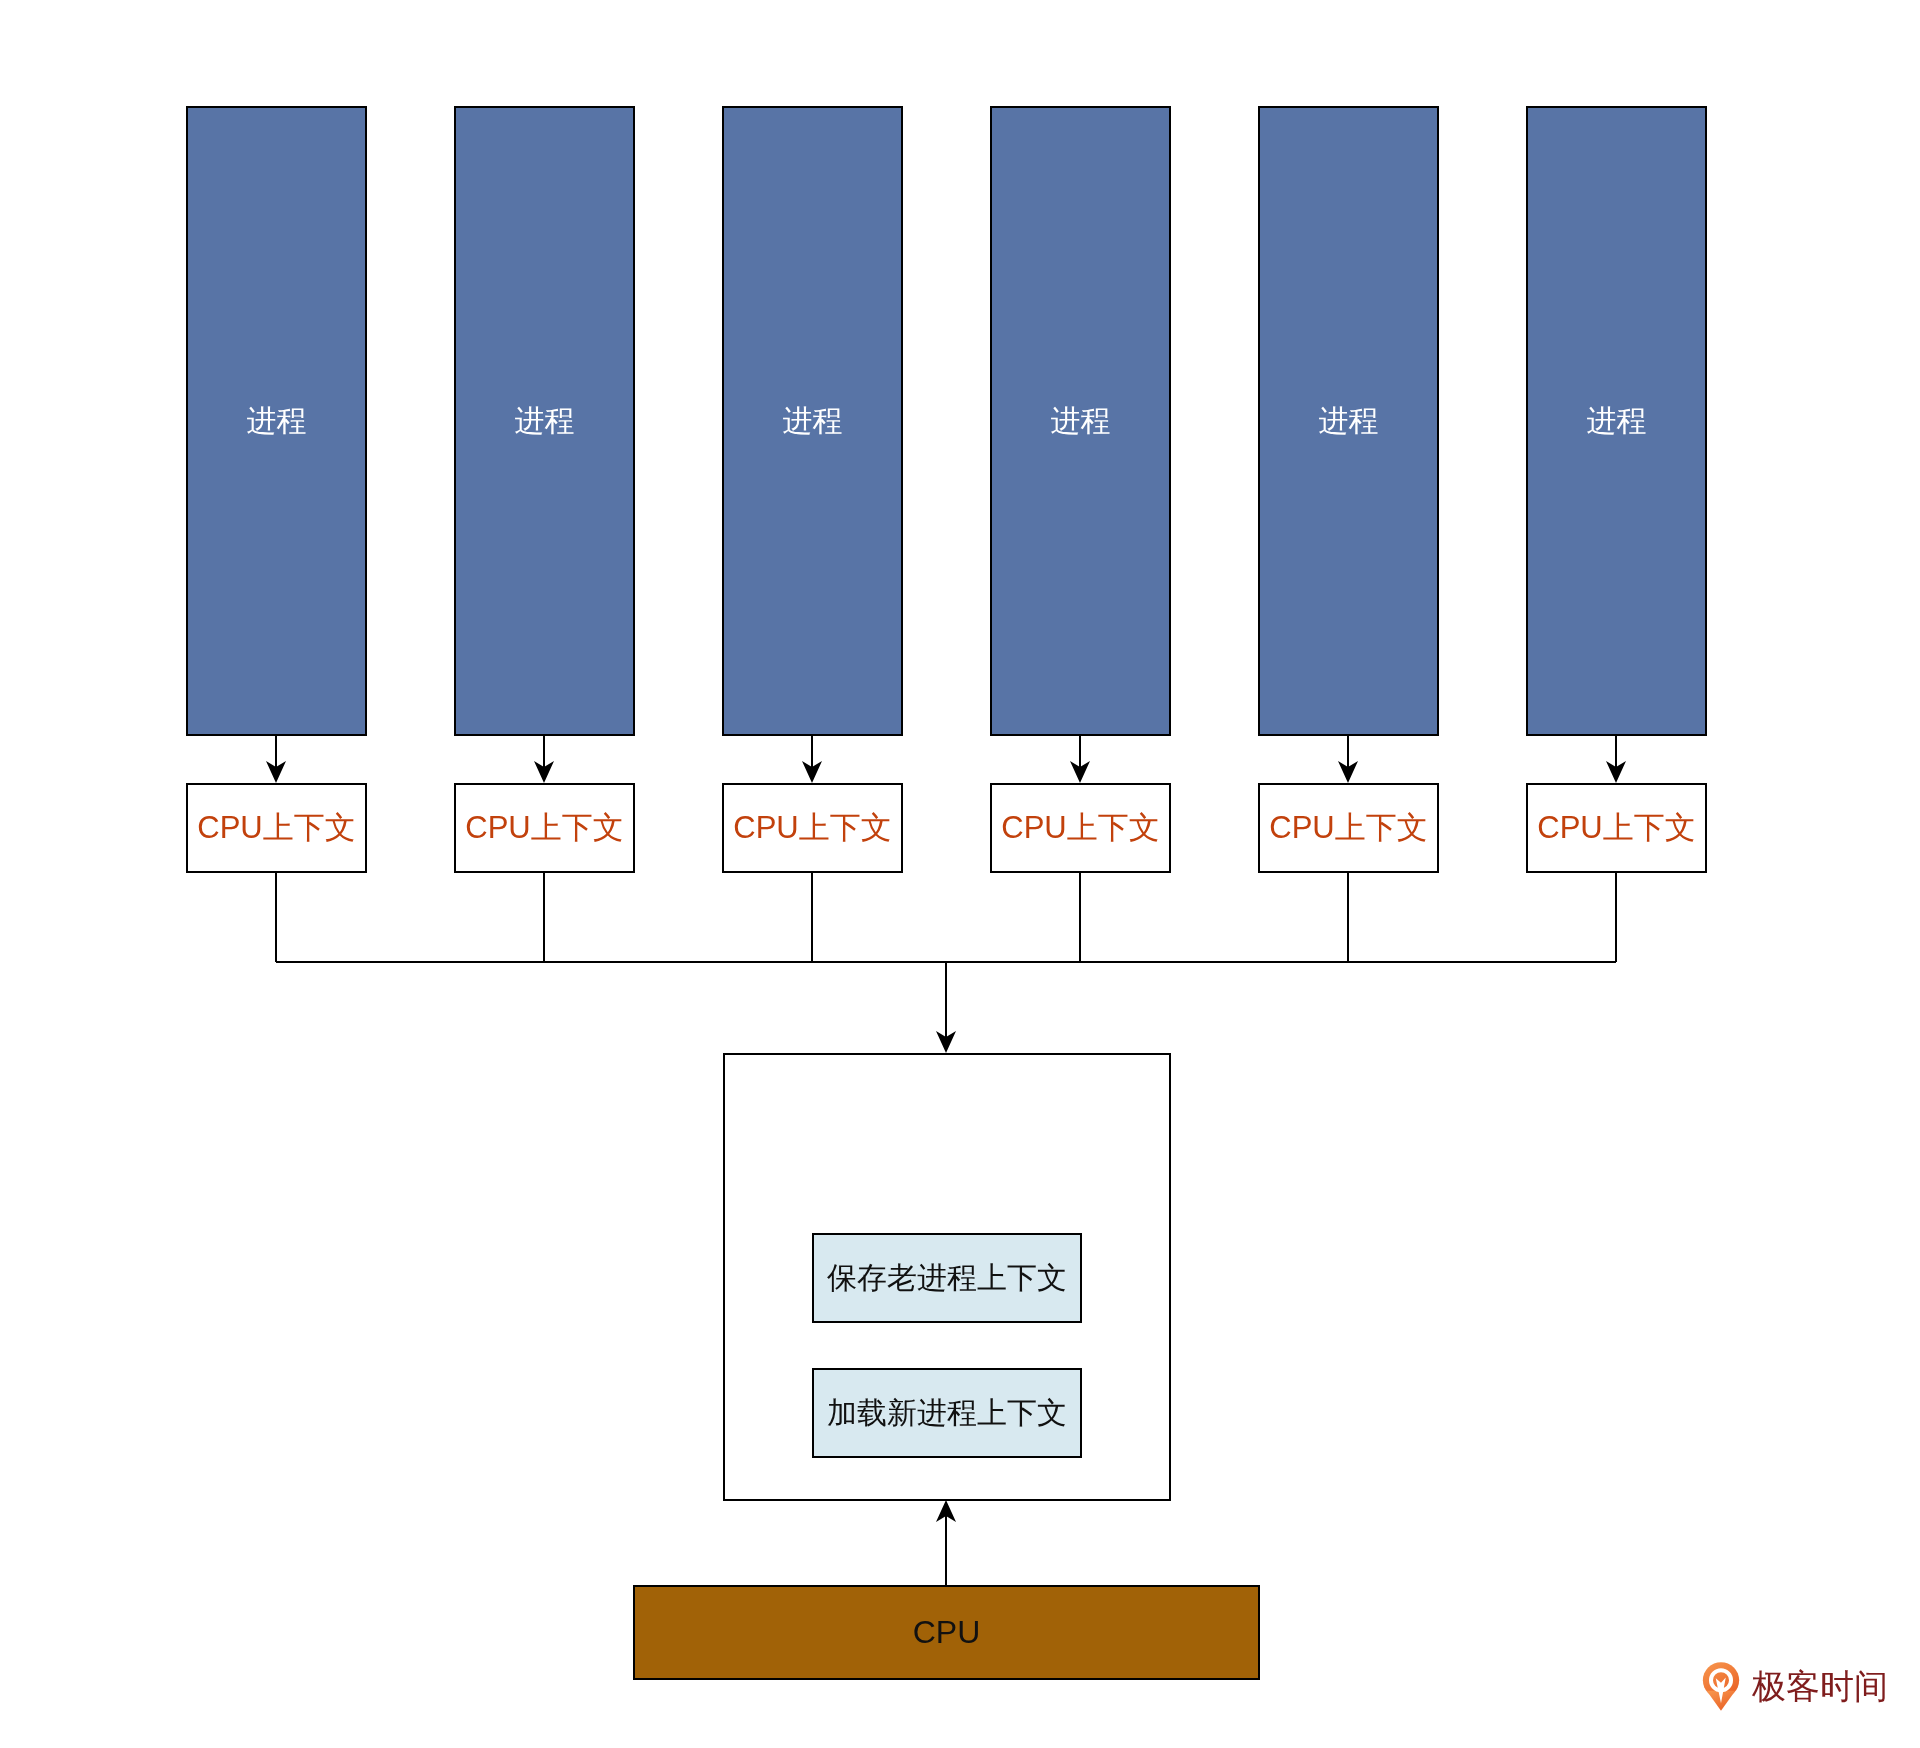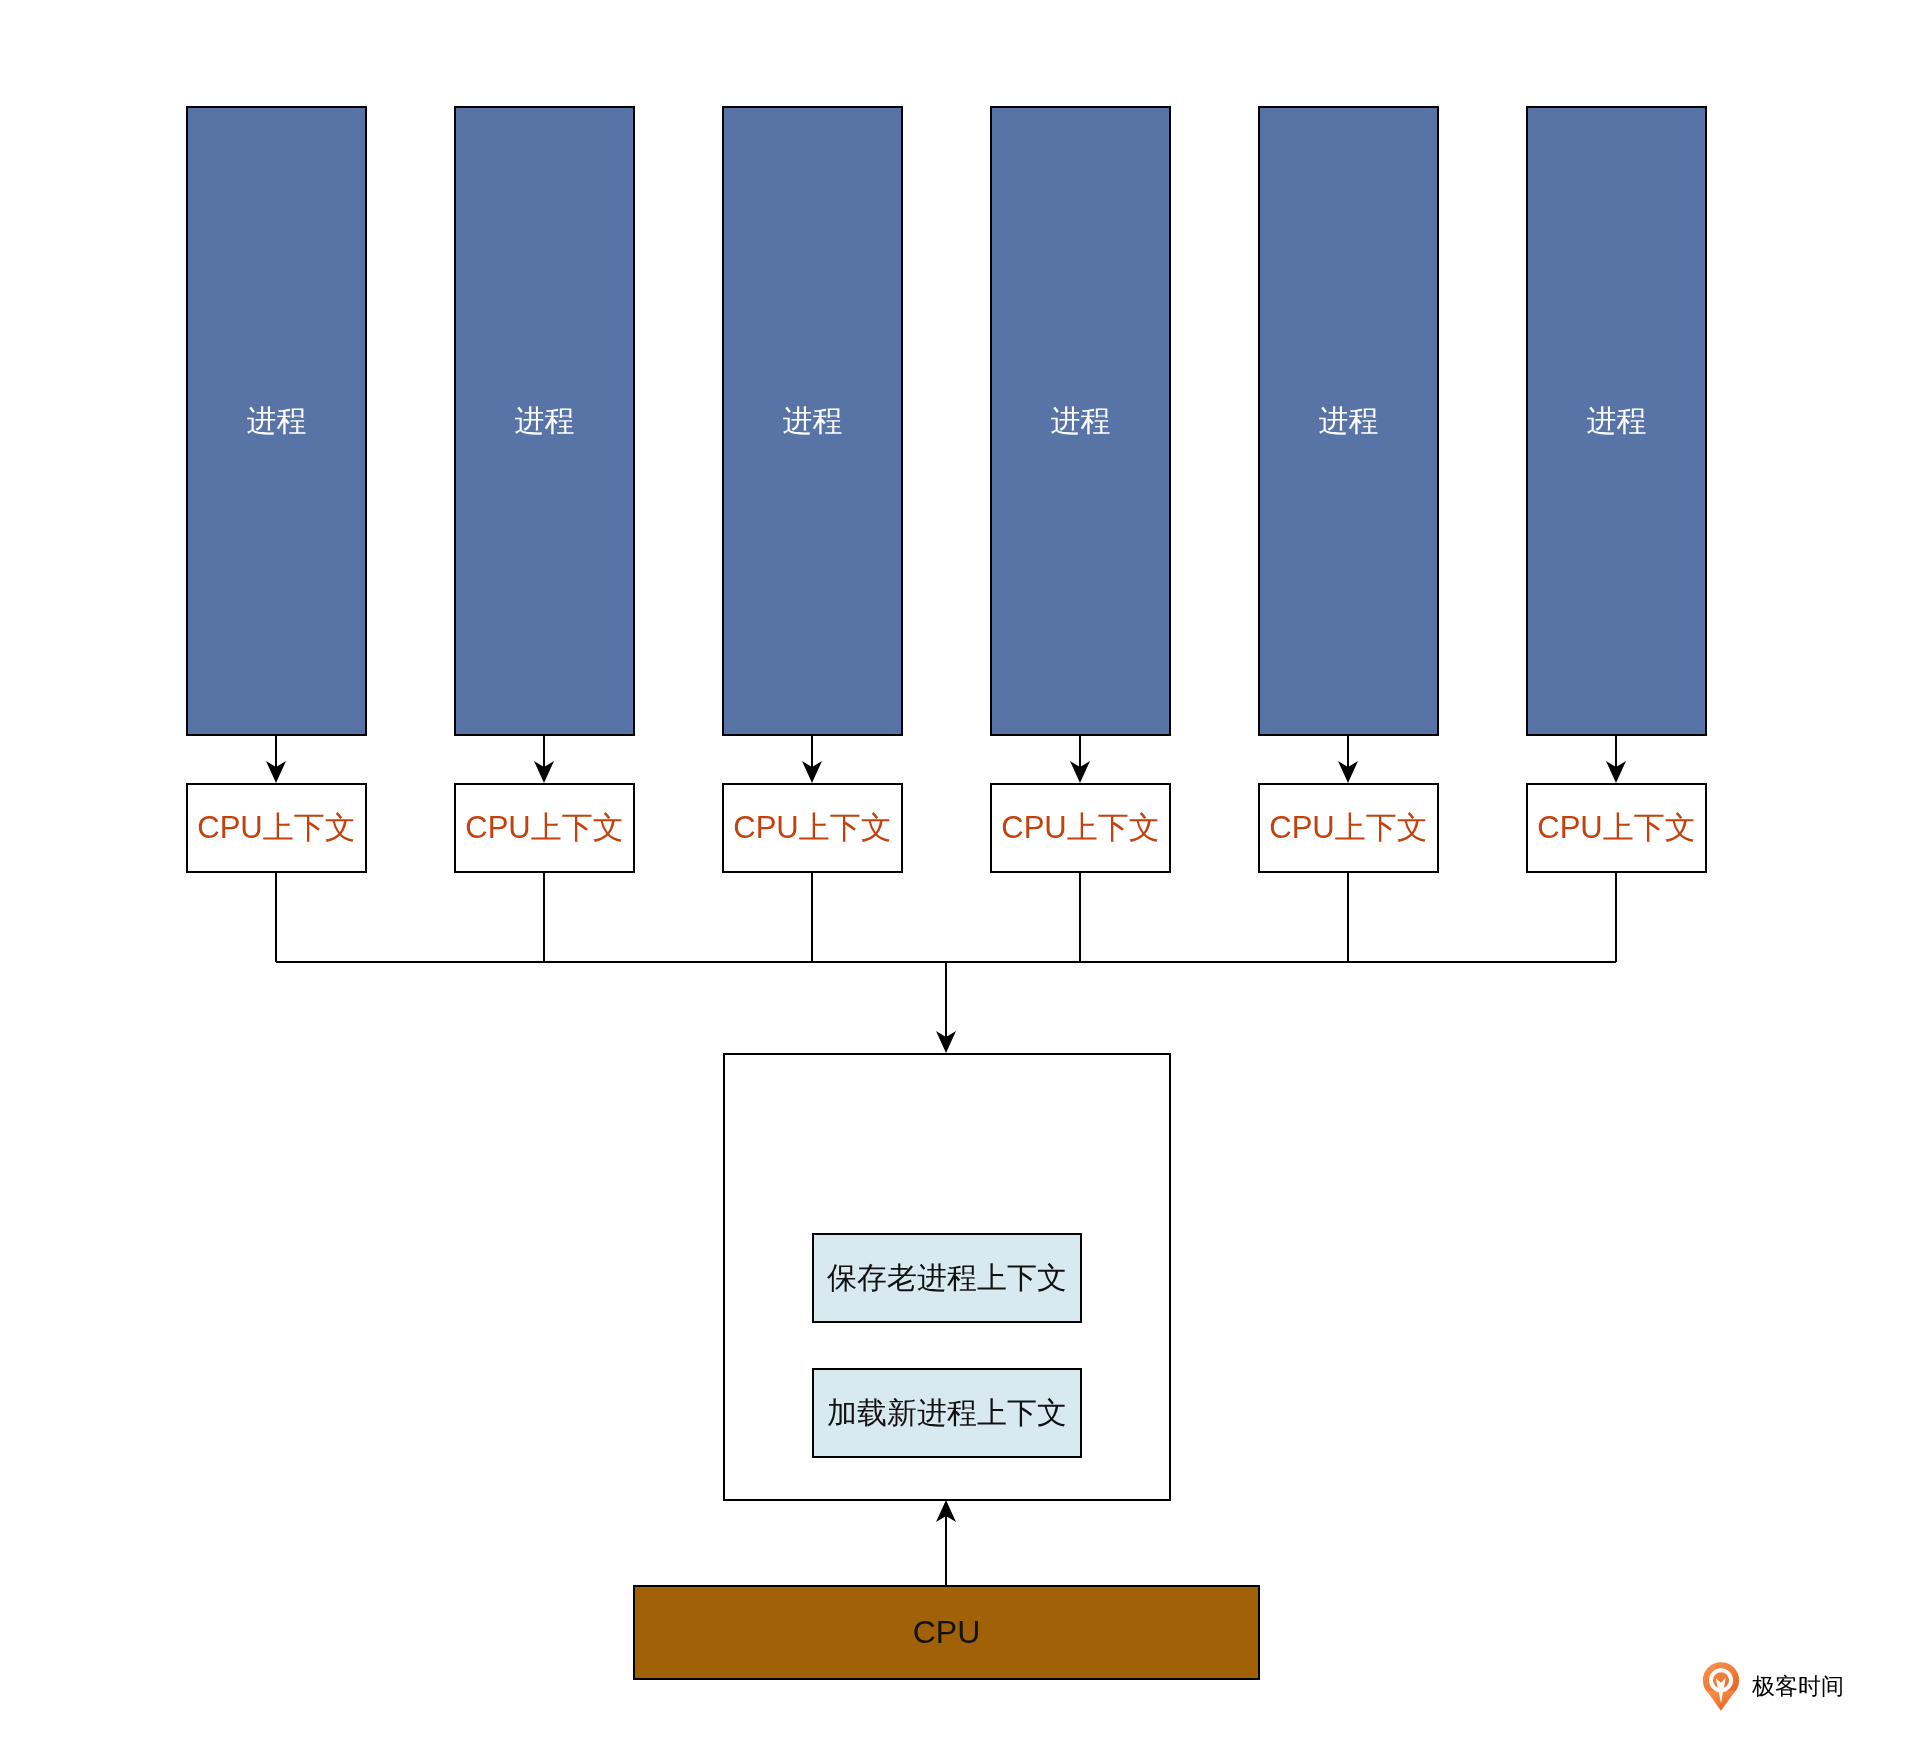--- a/index.html
+++ b/index.html
@@ -20,21 +20,21 @@
   .step{position:absolute;left:812px;width:270px;height:90px;background:#D8E9F0;border:2px solid #000;
         box-sizing:border-box;display:flex;align-items:center;justify-content:center;
         color:#111;font-size:30px;}
   .s0{top:1098px}.s1{top:1233px}.s2{top:1368px}
 
   .cpubox{position:absolute;left:633px;top:1585px;width:627px;height:95px;background:#a16207;border:2px solid #000;
         box-sizing:border-box;display:flex;align-items:center;justify-content:center;
         color:#111;font-size:32px;}
 
   .logo{position:absolute;left:1700px;top:1660px;display:flex;align-items:center;gap:10px;}
-  .logo .txt{color:#000000;font-size:23px;line-height:1;}
+  .logo .txt{color:#7f1d1d;font-size:34px;line-height:1;}
 </style>
 </head>
 <body>
 
 <div class="canvas">
 
   <svg class="wires" viewBox="0 0 1920 1748" xmlns="http://www.w3.org/2000/svg" fill="none" stroke="none">
     <g stroke="#000" stroke-width="2">
 
       <line x1="276" y1="696" x2="276" y2="768"></line>

